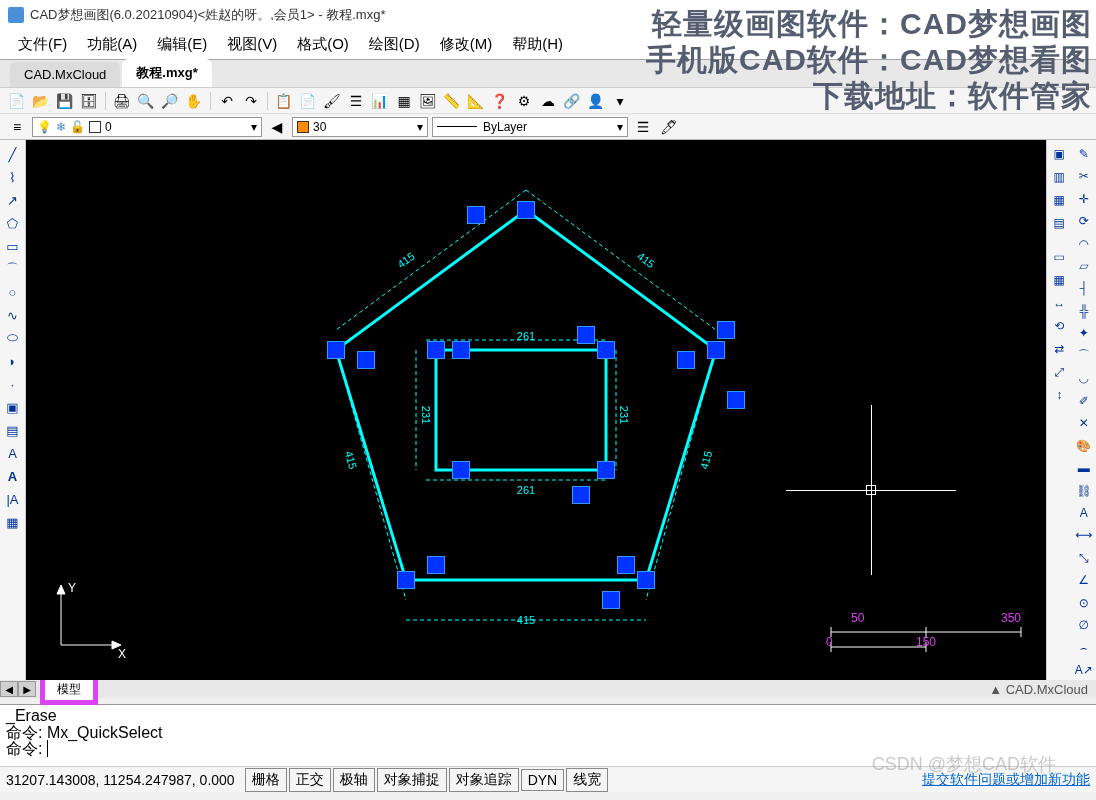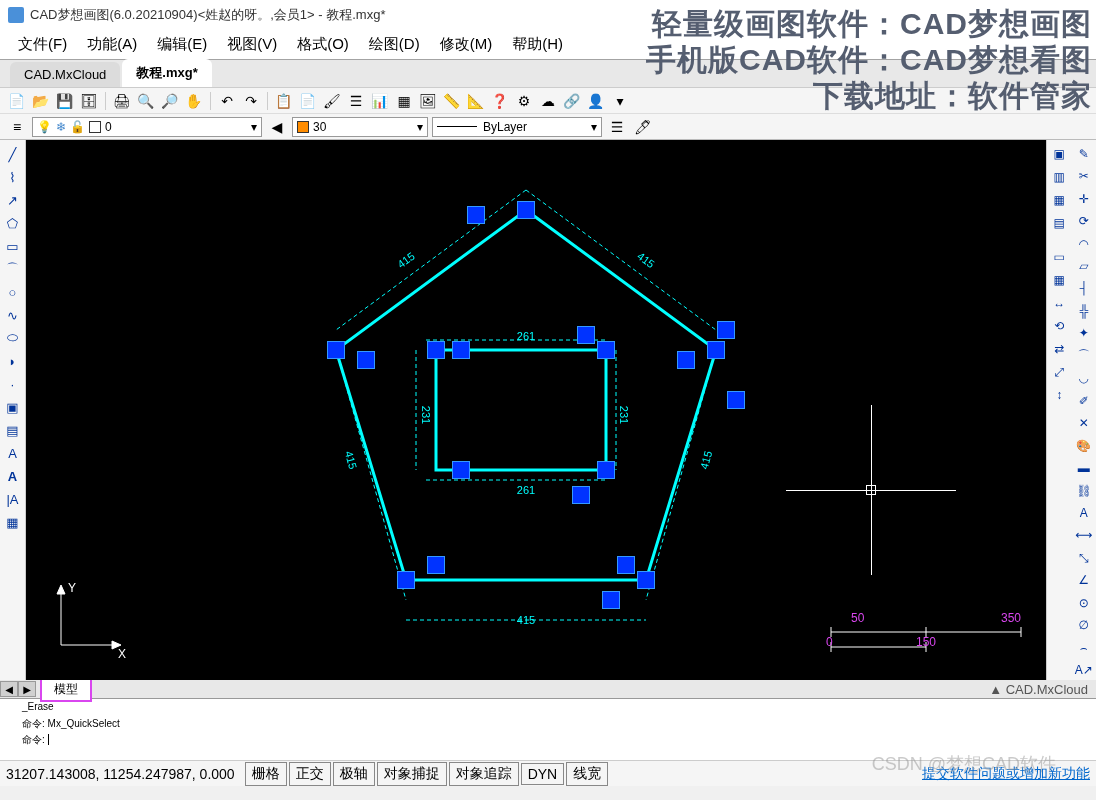--- a/index.html
+++ b/index.html
@@ -19,22 +19,22 @@
 .color-swatch { width:12px; height:12px; border:1px solid #333; display:inline-block; margin-right:4px; }
 .workspace { position:relative; height:540px; display:flex; }
 .left-tools { width:26px; background:#f5f5f5; border-right:1px solid #ccc; display:flex; flex-direction:column; padding-top:4px; gap:3px; align-items:center; }
 .left-tools .tool { width:20px; height:20px; display:flex; align-items:center; justify-content:center; cursor:pointer; font-size:13px; color:#003399; }
 .canvas-area { flex:1; background:#000; position:relative; overflow:hidden; }
 .right-tools { width:50px; background:#f5f5f5; border-left:1px solid #ccc; display:flex; }
 .right-col { width:25px; display:flex; flex-direction:column; padding-top:4px; gap:3px; align-items:center; }
 .right-col .tool { width:20px; height:20px; display:flex; align-items:center; justify-content:center; cursor:pointer; font-size:12px; color:#003399; }
 .scroll-h { height:18px; background:#e8e8e8; display:flex; align-items:center; }
 .scroll-btn { width:18px; height:16px; background:#d0d0d0; border:1px solid #999; display:flex; align-items:center; justify-content:center; font-size:10px; cursor:pointer; }
-.model-tab { padding:2px 12px; background:#fff; border:2px solid #d946ef; font-size:12px; margin-left:4px; }
-.cmd-area { height:62px; background:#fff; border-top:1px solid #999; font-family:"SimSun",monospace; font-size:10px; padding:2px 22px; }
+.model-tab { padding:2px 12px; background:#fff; border:5px solid #d946ef; font-size:12px; margin-left:4px; }
+.cmd-area { height:62px; background:#fff; border-top:1px solid #999; font-family:"SimSun",monospace; font-size:16px; padding:2px 6px;margin-top:6px; }
 .cmd-line { height:16px; }
 .status-bar { height:26px; background:#f5f5f5; display:flex; align-items:center; padding:12px 6px; font-size:14px; border-top:1px solid #ccc; }
 .status-coords { margin-right:10px; }
 .status-toggle { padding:2px 6px; border:1px solid #888; margin-right:2px; cursor:pointer; font-size:14px; }
 .feedback-link { margin-left:auto; color:#0066cc; font-size:14px; text-decoration:underline; cursor:pointer; }
 .overlay-text { position:absolute; right:4px; font-size:30px; font-weight:bold; color:#555e70; letter-spacing:1px; }
 .watermark { position:absolute; right:40px; bottom:24px; font-size:18px; color:rgba(150,150,150,0.5); }
 
 .grip { position:absolute; width:18px; height:18px; background:#0033ff; border:1px solid #3399ff; transform:translate(-50%,-50%); }
 .crosshair-h { position:absolute; height:1px; background:#fff; }
@@ -112,21 +112,21 @@
     <span class="color-swatch" style="background:#fff"></span>
     <span>0</span>
     <span style="margin-left:auto">▾</span>
   </div>
   <div class="tb-btn">◀</div>
   <div class="layer-combo" style="width:136px">
     <span class="color-swatch" style="background:#ff8c00"></span>
     <span>30</span>
     <span style="margin-left:auto">▾</span>
   </div>
-  <div class="layer-combo" style="width:170px;justify-content:center">
+  <div class="layer-combo" style="width:196px;justify-content:center">
     <span style="border-top:1px solid #000;width:40px;margin-right:6px"></span>
     <span>ByLayer</span>
     <span style="margin-left:auto">▾</span>
   </div>
   <div class="tb-btn">☰</div>
   <div class="tb-btn">🖊</div>
 </div>
 
 <div class="workspace">
 

